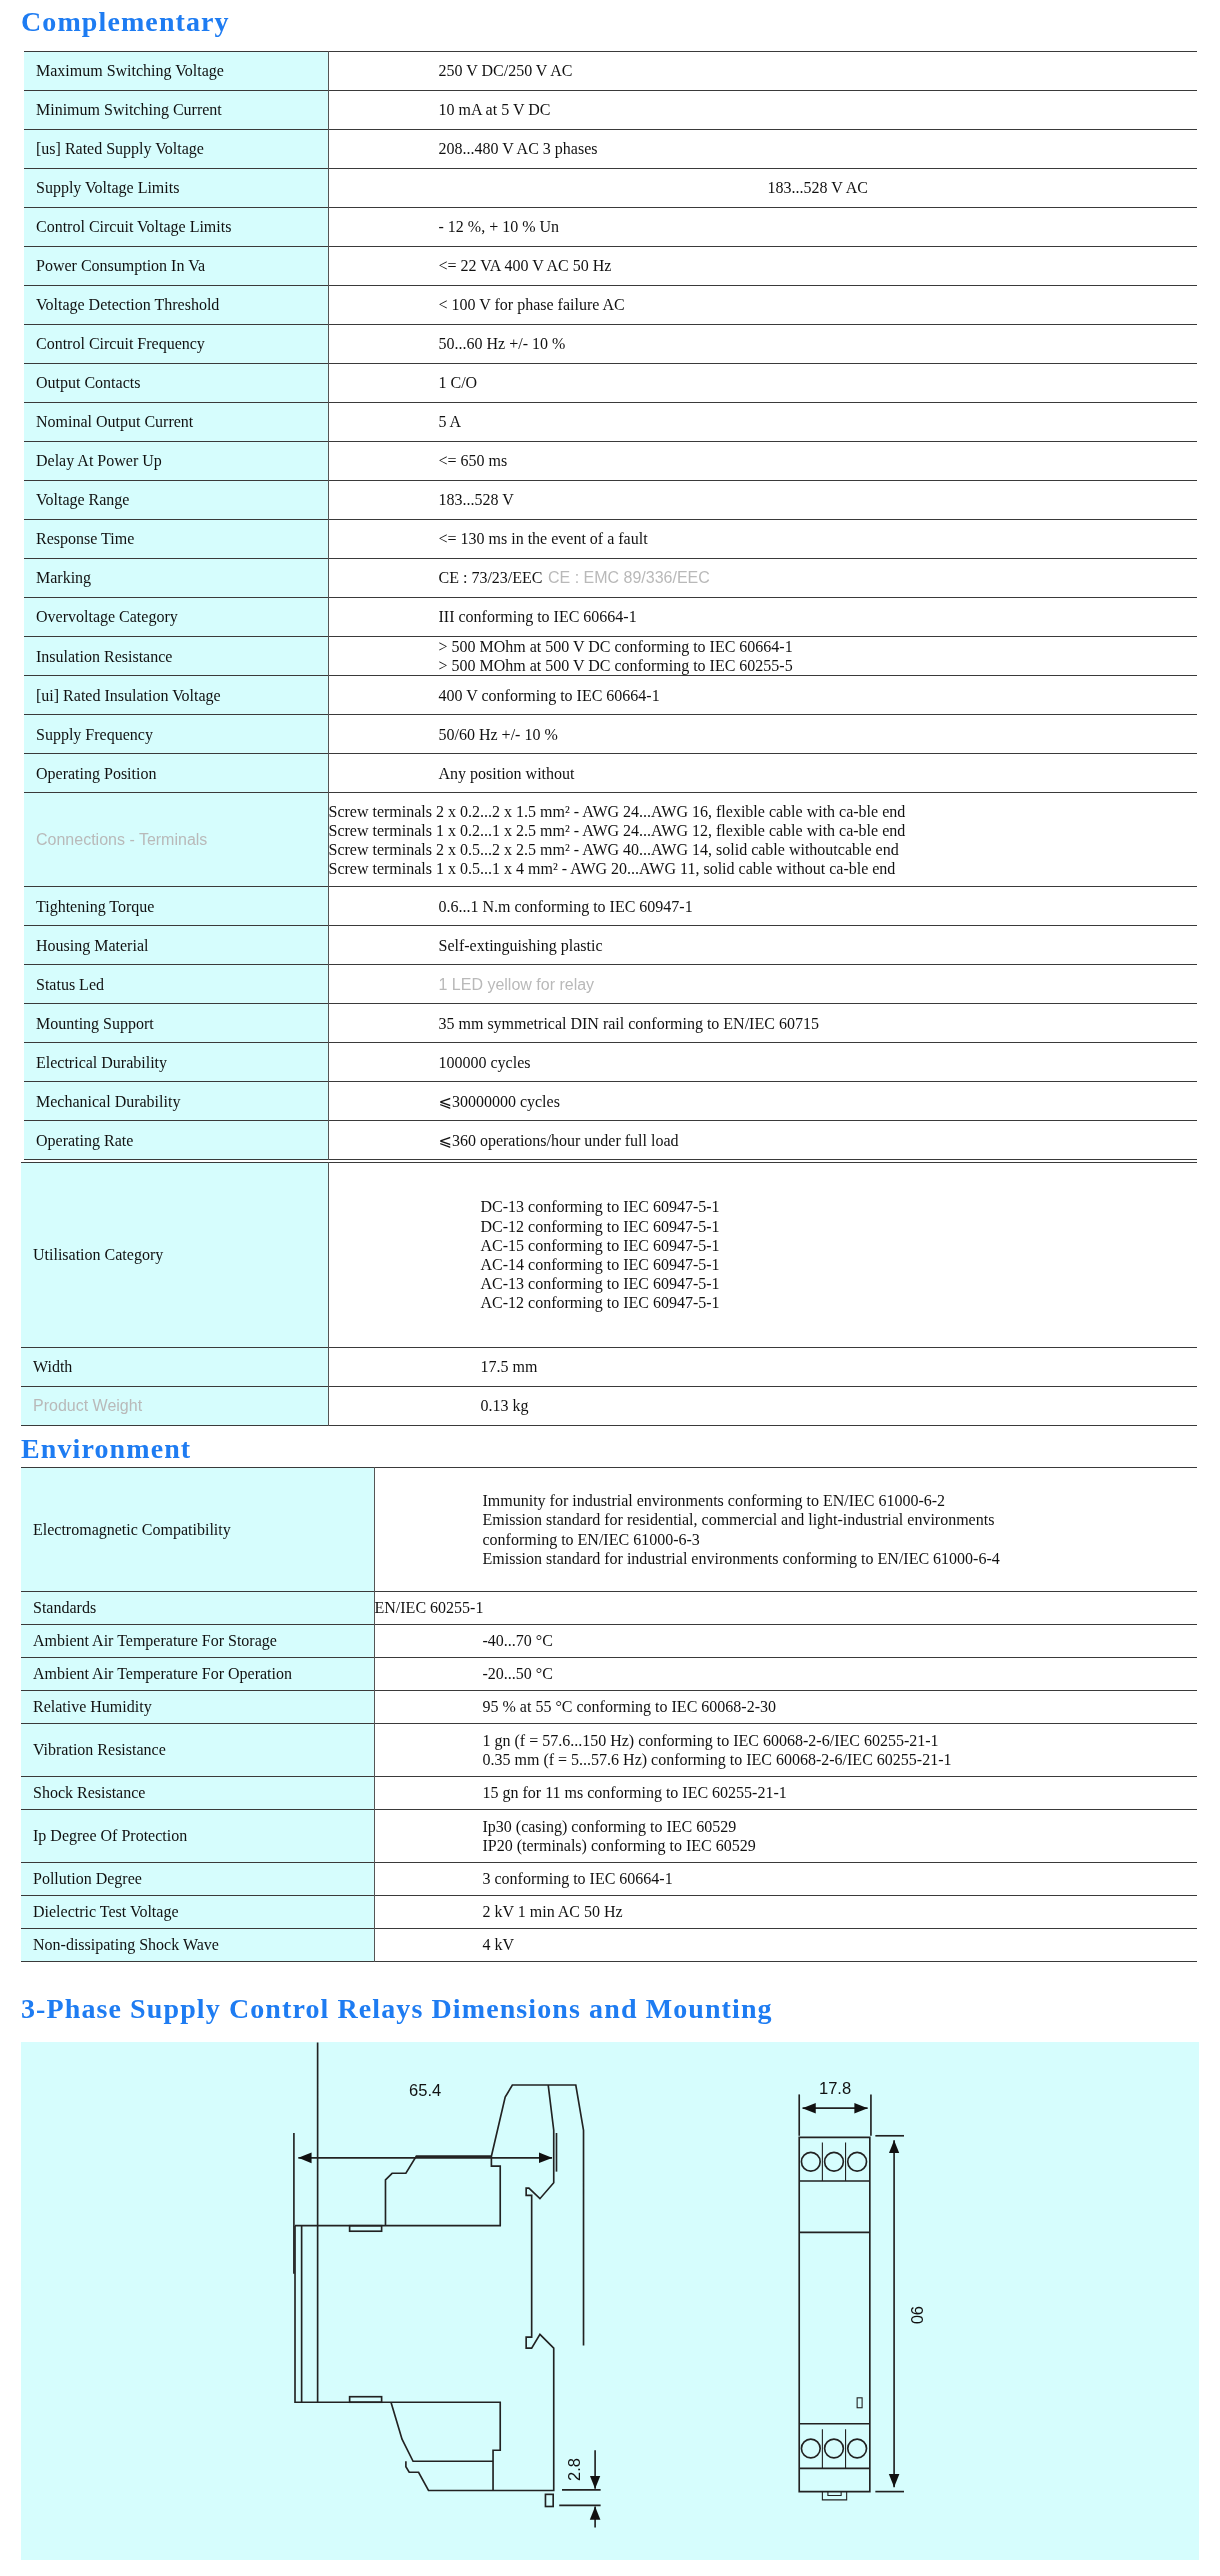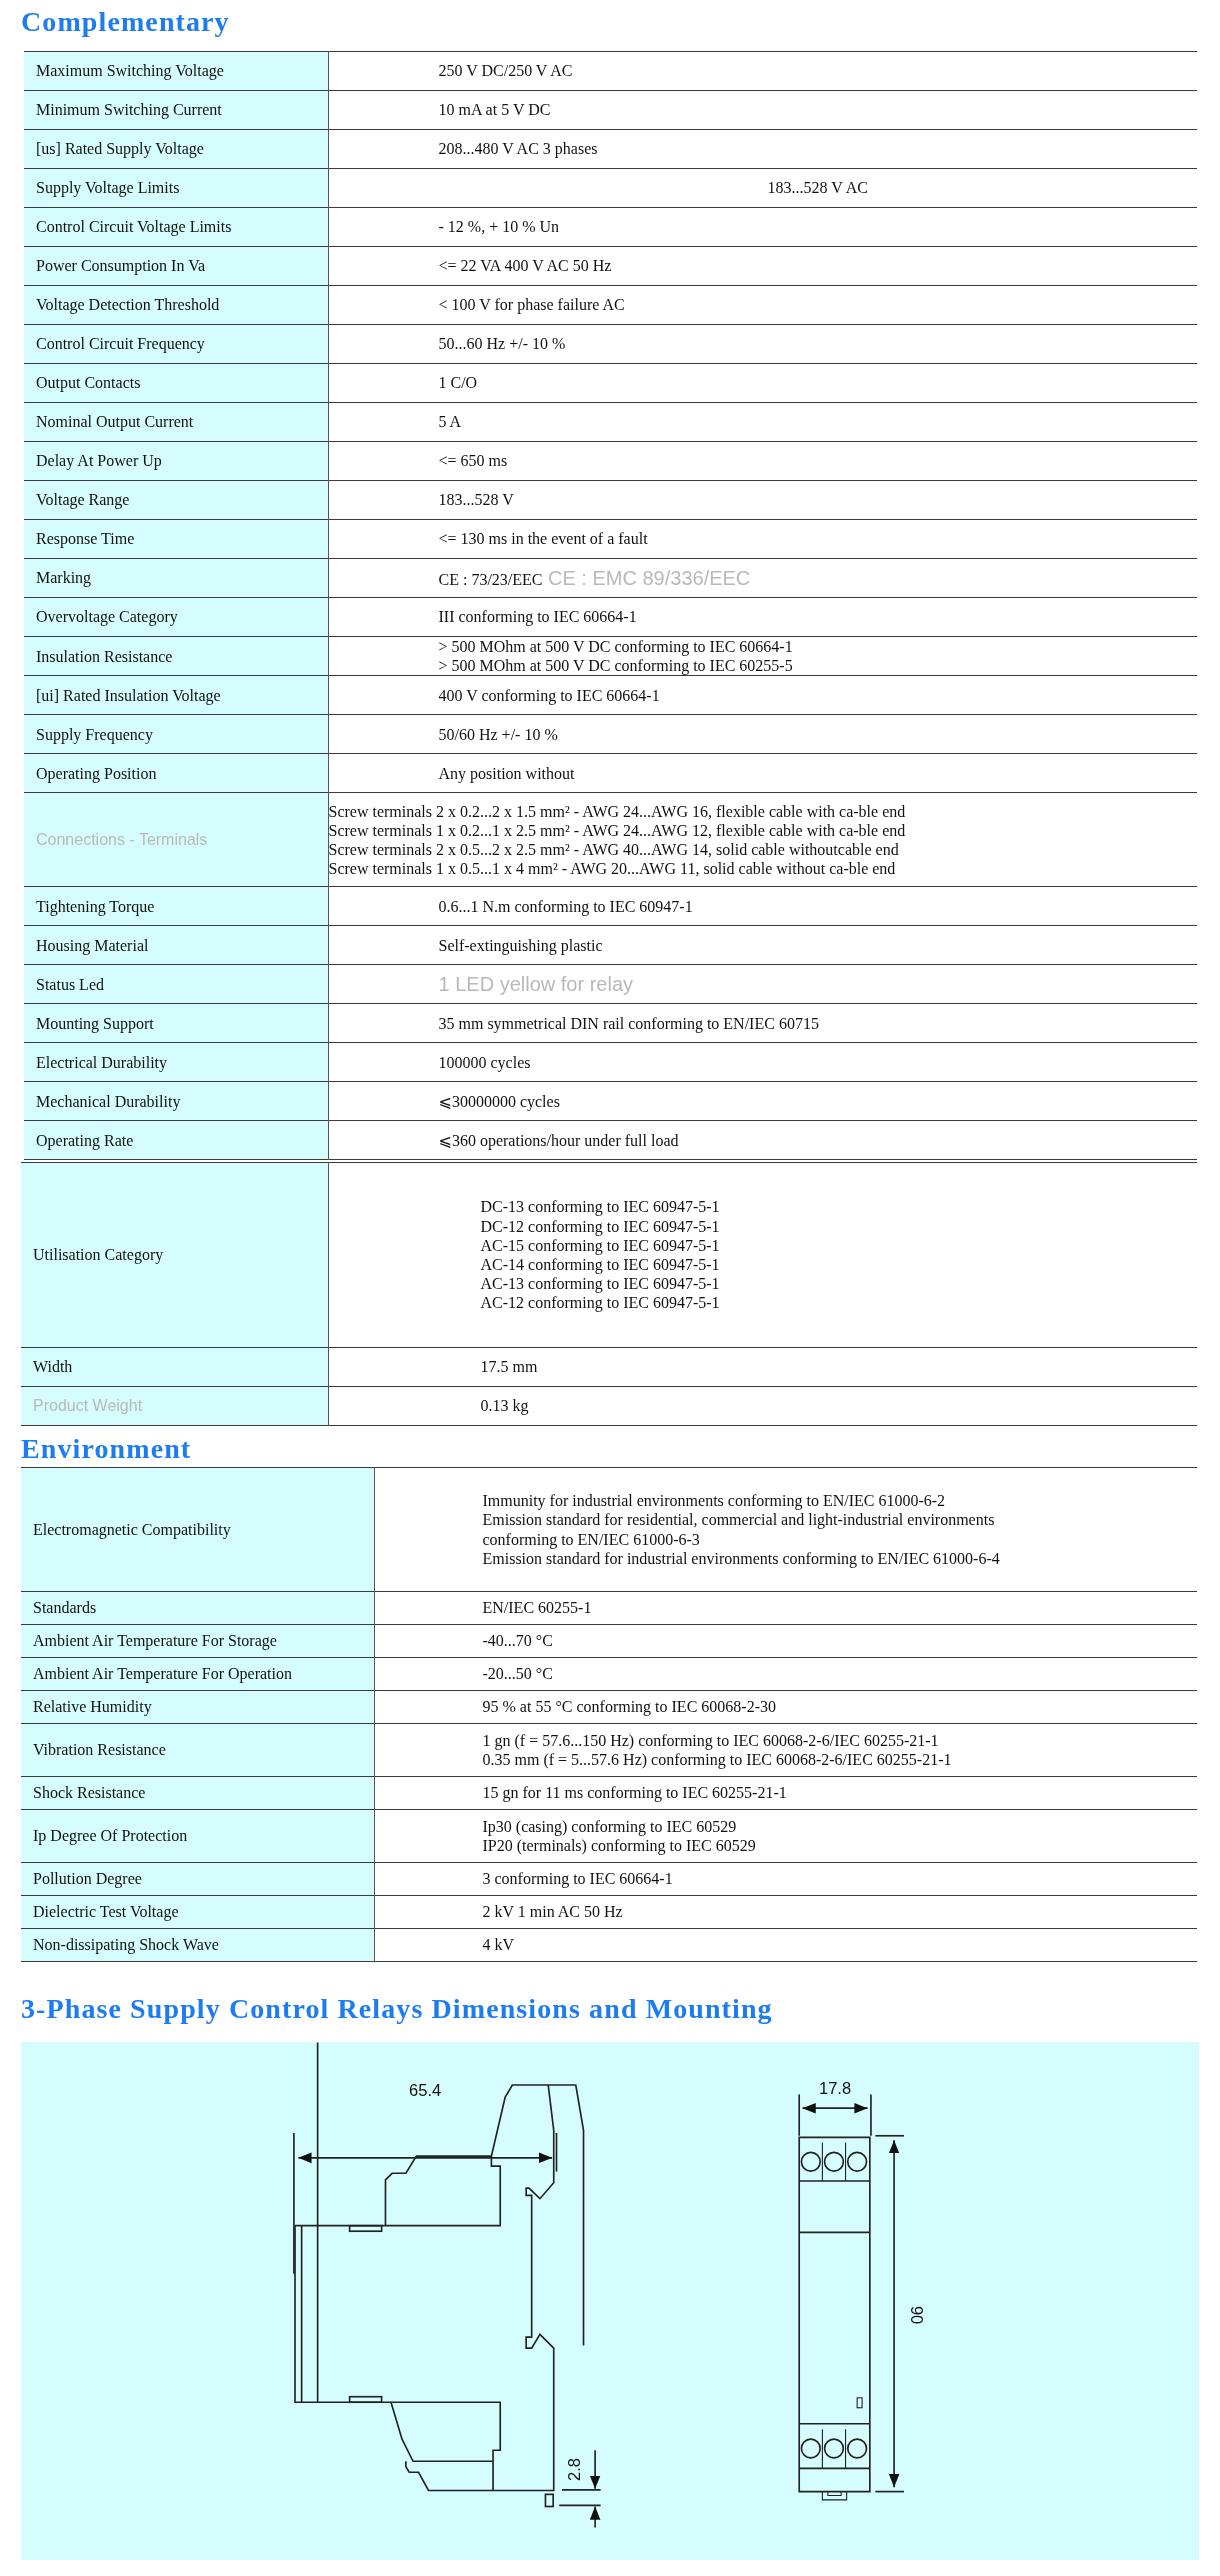--- a/index.html
+++ b/index.html
@@ -6,21 +6,21 @@
   body { width:1221px; height:2576px; position:relative; overflow:hidden;
          font-family:"Liberation Serif", "DejaVu Serif", serif; color:#111; }
   .section-title { position:absolute; left:21px; margin:0; color:#1e7cf2;
          font-family:"Liberation Serif", serif; font-weight:bold; font-size:28px;
          letter-spacing:1.1px; line-height:1; }
   table.spec { position:absolute; border-collapse:collapse; table-layout:fixed; }
   table.spec td { padding:0; vertical-align:middle; font-size:16px; line-height:1.2; }
   table.spec tr { border-top:1.7px solid #3a3a3a; border-bottom:1.7px solid #3a3a3a; }
   table.spec td.lbl { background:#d6fdfd; border-right:1.1px solid #555; padding-left:12px; }
   table.spec td.val { background:#ffffff; }
-  .faded { color:#b9b9b9; font-family:"Liberation Sans", sans-serif; font-size:20px; }
+  .faded { color:#b9b9b9; font-family:"Liberation Sans", sans-serif; font-size:16px; }
   .multi div { line-height:1.2; }
   .panel { position:absolute; left:21px; top:2042px; width:1178px; height:518px; background:#d6fdfd; }
   svg text { font-family:"Liberation Sans", sans-serif; }
 </style>
 </head>
 <body>
 
 <h2 class="section-title" style="top:7.7px;">Complementary</h2>
 <table class="spec" id="t-comp" style="left:24px; top:51px; width:1173px;">
   <colgroup>
@@ -186,21 +186,21 @@
         <td class="lbl">Electromagnetic Compatibility</td>
         <td class="val multi" style="padding-left: 108px;">
           <div>Immunity for industrial environments conforming to EN/IEC 61000-6-2</div>
           <div>Emission standard for residential, commercial and light-industrial environments</div>
           <div>conforming to EN/IEC 61000-6-3</div>
           <div>Emission standard for industrial environments conforming to EN/IEC 61000-6-4</div>
         </td>
       </tr>
       <tr style="height: 33px;">
         <td class="lbl">Standards</td>
-        <td class="val" style="padding-left: 108px;"><span>EN/IEC 60255-1</span></td>
+        <td class="val" style=""><span>EN/IEC 60255-1</span></td>
       </tr>
       <tr style="height: 33px;">
         <td class="lbl">Ambient Air Temperature For Storage</td>
         <td class="val" style="padding-left: 108px;"><span>-40...70 °C</span></td>
       </tr>
       <tr style="height: 33px;">
         <td class="lbl">Ambient Air Temperature For Operation</td>
         <td class="val" style="padding-left: 108px;"><span>-20...50 °C</span></td>
       </tr>
       <tr style="height: 33px;">

